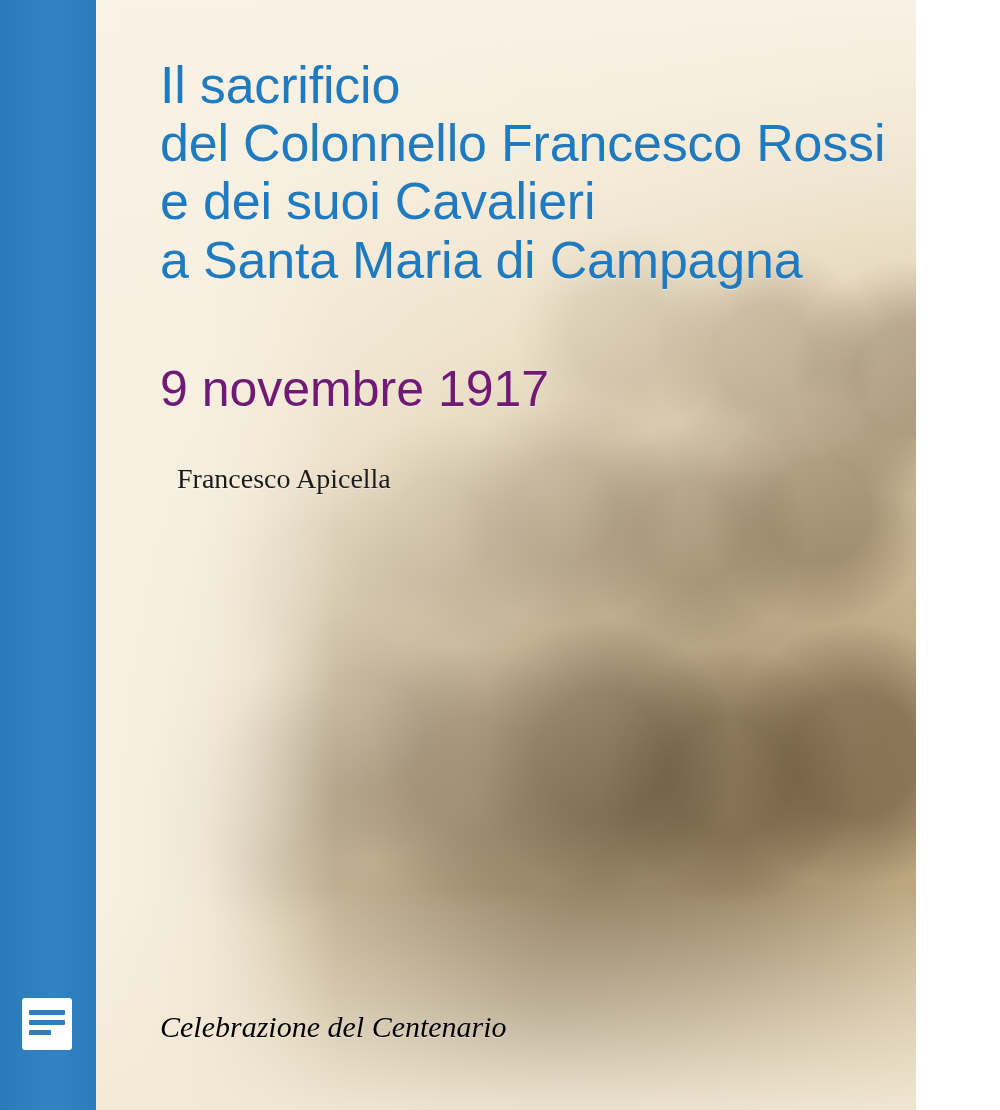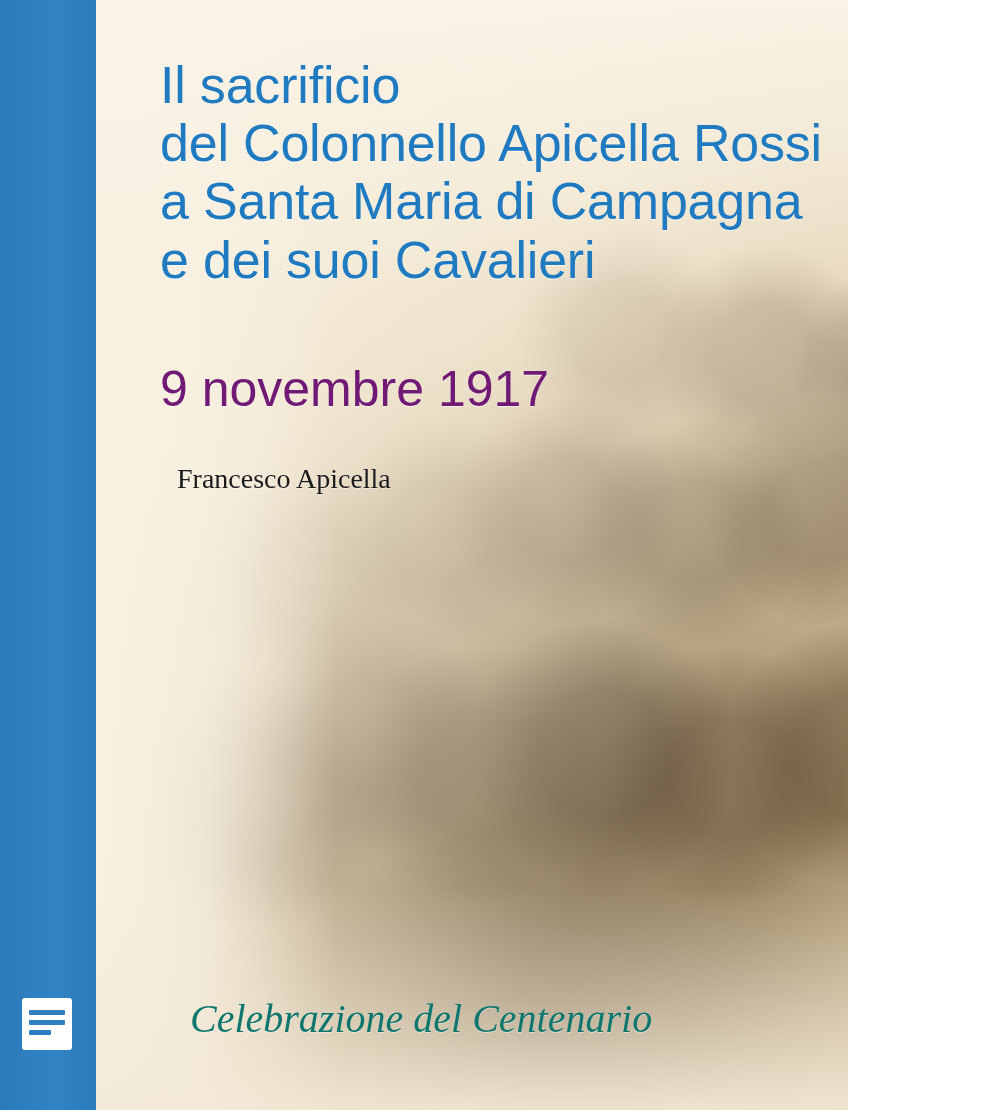--- a/index.html
+++ b/index.html
@@ -2,21 +2,21 @@
 <html><head>
 <meta charset="utf-8">
 <style>
   html, body {
     margin: 0;
     padding: 0;
     background: #ffffff;
   }
   #cover {
     position: relative;
-    width: 848px;
+    width: 916px;
     height: 1110px;
     overflow: hidden;
     font-family: "Liberation Serif", serif;
     background: #f3e6cf;
   }
 
   
   .spine {
     position: absolute;
     left: 0;
@@ -169,27 +169,26 @@
     text-shadow: 0 1px 0 rgba(255,255,255,0.45);
   }
   .subtitle {
     position: absolute;
     left: 64px;
     bottom: 62px;
     z-index: 4;
     width: 780px;
   }
   .subtitle-line {
-    color: #0f766e;
-    font-size: 40px;
+    color: #000000;
+    font-size: 30px;
     line-height: 1.45;
     font-style: italic;
     font-family: "Liberation Serif", serif;
     text-shadow: 0 1px 0 rgba(255,255,255,0.4);
-    margin-left: 30px;
   }
 </style>
 </head>
 <body>
 
 <div id="cover">
 
   <div class="spine">
 
     <div class="spine-logo">
@@ -203,23 +202,23 @@
 
   <div class="front">
     <div class="photo"></div>
     <div class="wash"></div>
     <div class="wash-left"></div>
     <div class="wash-top"></div>
     <div class="wash-bottom"></div>
 
     <div class="title-block">
       <div class="title-line">Il sacrificio</div>
-      <div class="title-line">del Colonnello Apicella Rossi</div>
+      <div class="title-line">del Colonnello Francesco Rossi</div>
+      <div class="title-line">e dei suoi Cavalieri</div>
       <div class="title-line">a Santa Maria di Campagna</div>
-      <div class="title-line">e dei suoi Cavalieri</div>
     </div>
 
     <div class="date-line">9 novembre 1917</div>
 
     <div class="authors">
       <div class="author">Francesco Apicella</div>
     </div>
 
     <div class="subtitle">
       <div class="subtitle-line">Celebrazione del Centenario</div>

